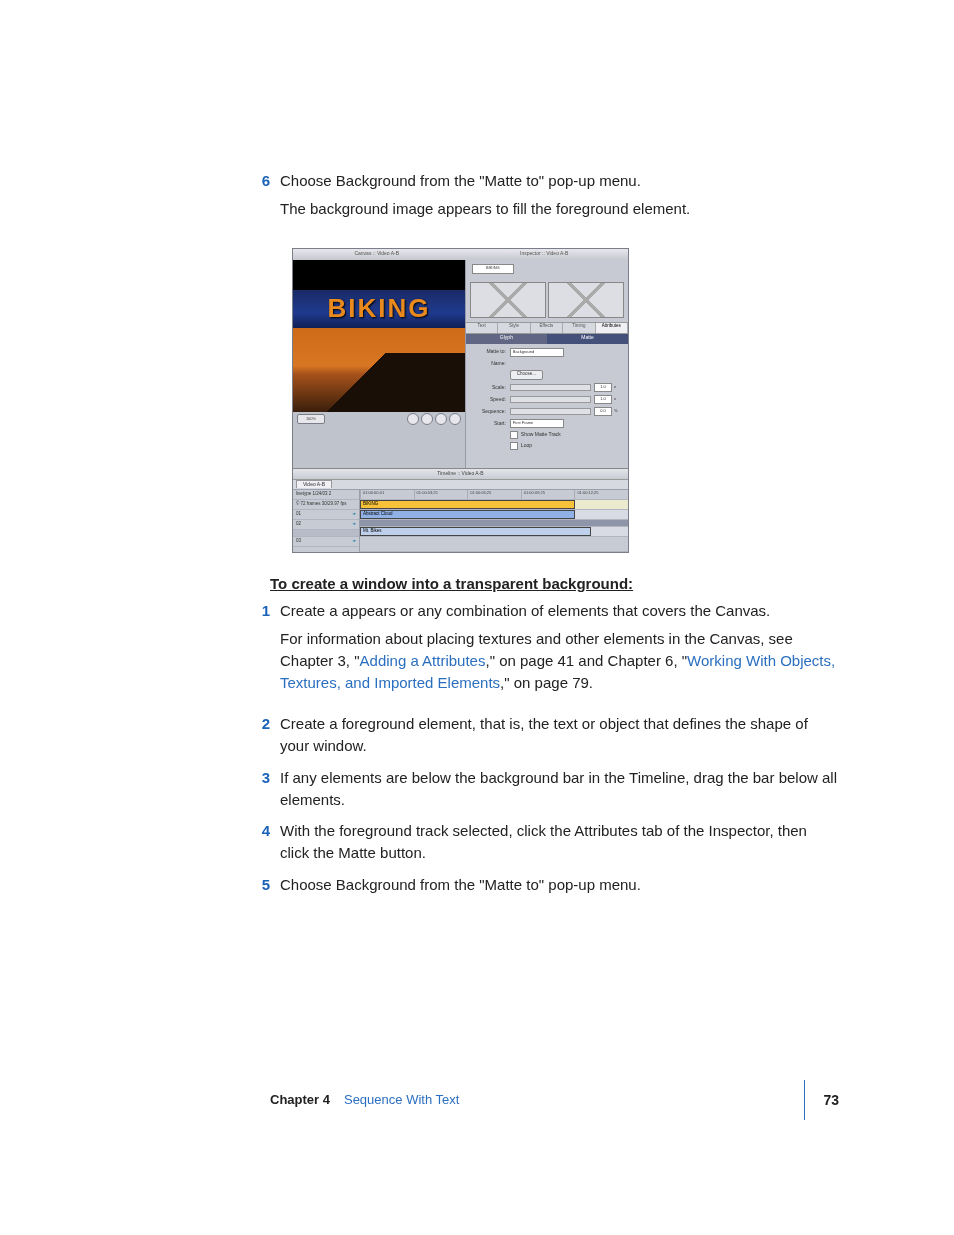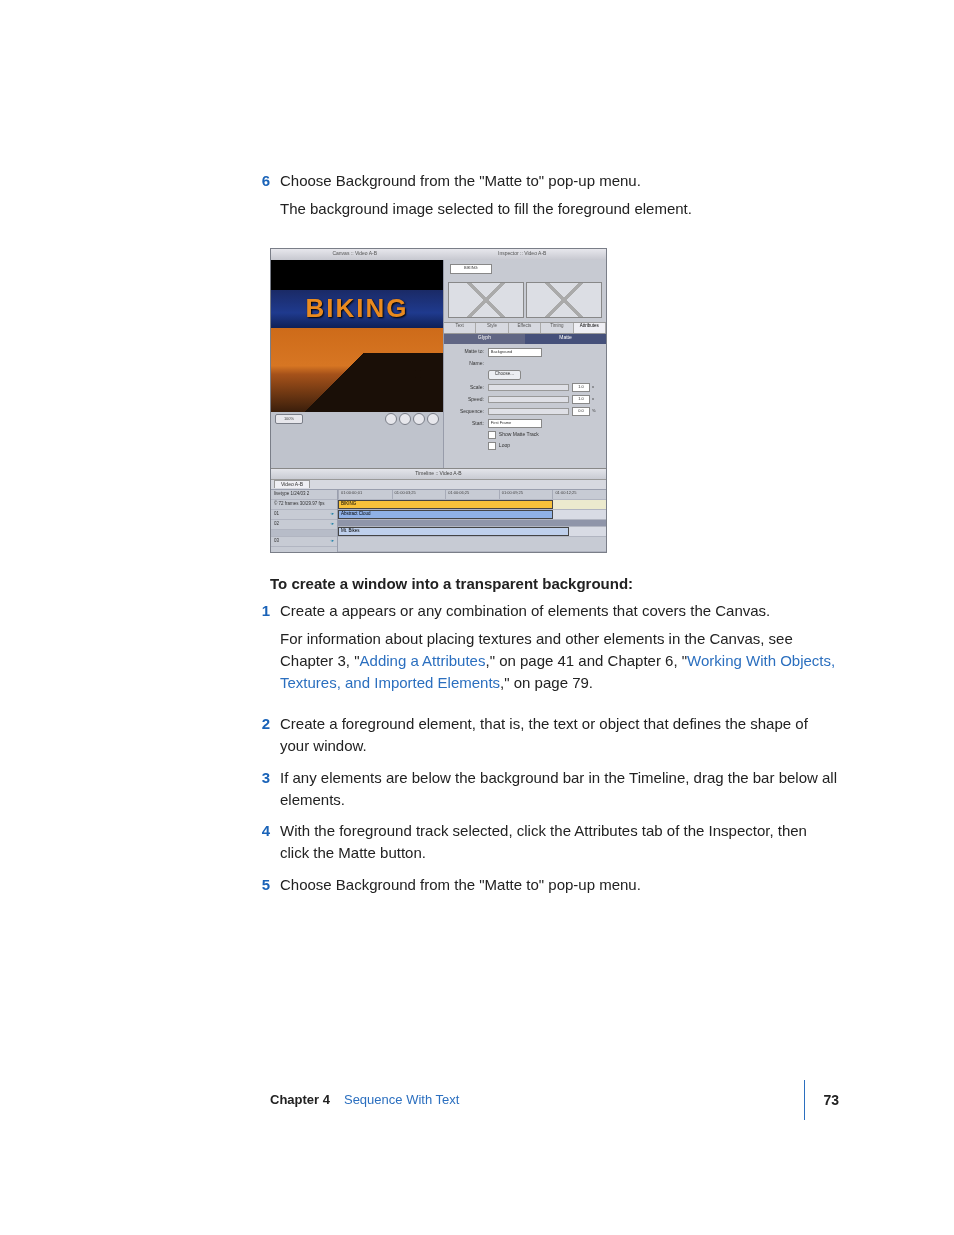--- a/index.html
+++ b/index.html
@@ -35,35 +35,37 @@
     flex: 1;
   }
   .para {
     margin-top: 6px;
     margin-bottom: 14px;
   }
   .section-head {
     font-weight: bold;
     margin-top: 20px;
     margin-bottom: 6px;
+    text-decoration: underline;
   }
   a.link {
     color: #2b6fbf;
     text-decoration: none;
   }
 
   
   .shot {
     width: 335px;
     margin-top: 14px;
     margin-bottom: 18px;
     font-size: 5px;
     color: #333;
     background: #15803d;
     border: 1px solid #7a7e88;
+    margin-left: 22px;
   }
   .shot .toprow {
     display: flex;
     height: 11px;
     background: linear-gradient(#e7e7ec,#c7c8d0);
     align-items: center;
   }
   .shot .toprow .seg { flex:1; text-align:center; color:#555; }
   .shot .midrow {
     display: flex;
@@ -204,21 +206,21 @@
 </style>
 </head>
 <body>
 
 <div class="page">
 
   <div class="step">
     <div class="num">6</div>
     <div class="body">
       <div>Choose Background from the "Matte to" pop-up menu.</div>
-      <div class="para">The background image selected to fill the foreground element.</div>
+      <div class="para">The background image appears to fill the foreground element.</div>
     </div>
   </div>
 
   <div class="shot">
     <div class="toprow">
       <div class="seg">Canvas :: Video A-B</div>
       <div class="seg">Inspector :: Video A-B</div>
     </div>
     <div class="midrow">
 

